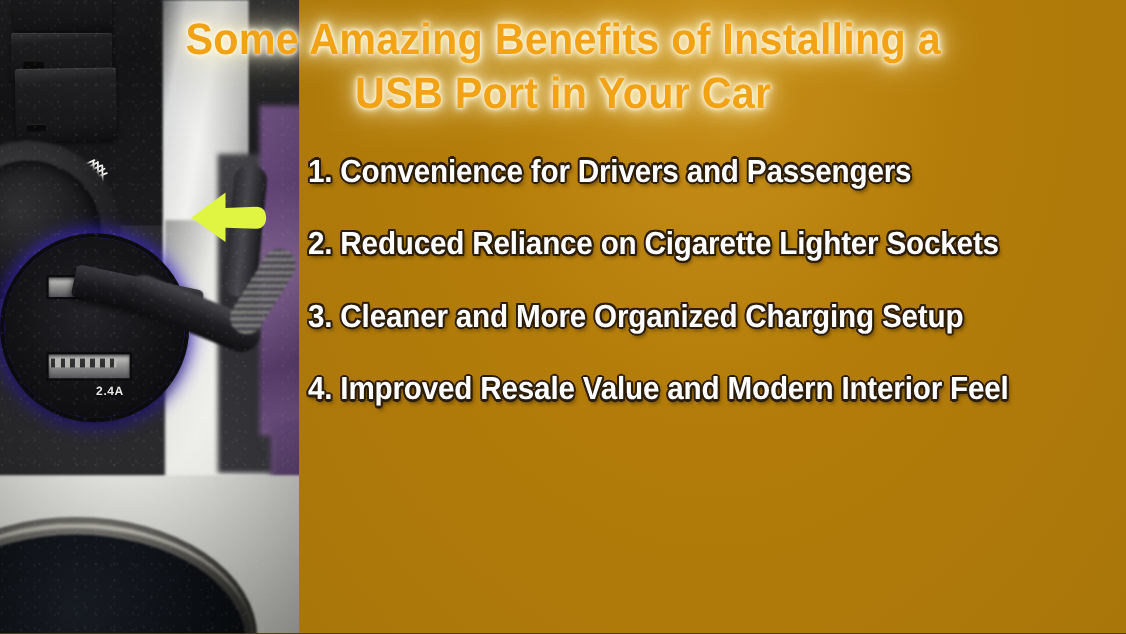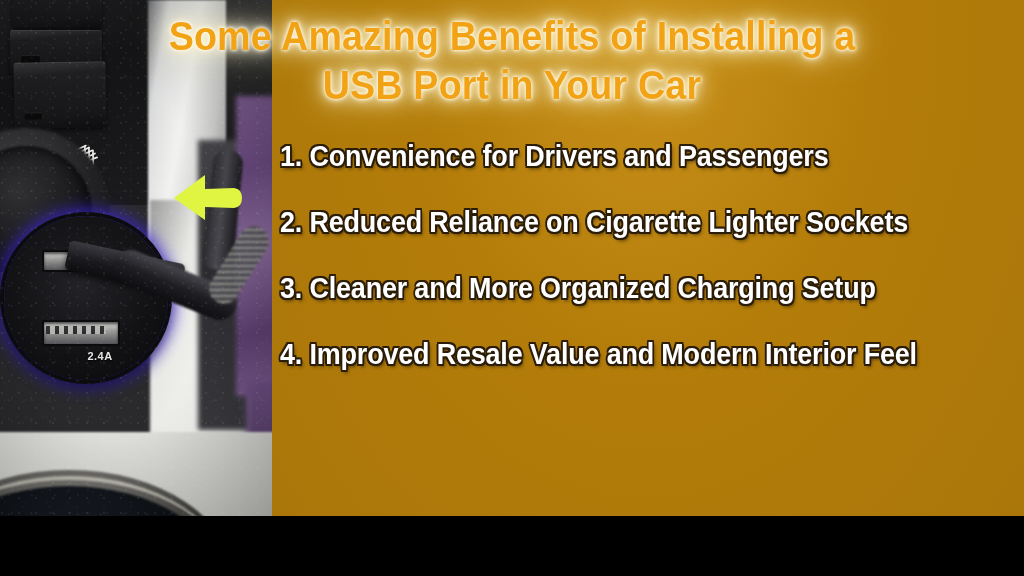--- a/index.html
+++ b/index.html
@@ -3,21 +3,21 @@
 <meta charset="utf-8">
 <title>USB Port Benefits Infographic</title>
 <style>
   * { margin:0; padding:0; box-sizing:border-box; }
   html, body {
     width:1024px; height:576px; overflow:hidden;
     background:#000;
     font-family:"Liberation Sans", sans-serif;
   }
   #stage {
-    position:relative; width:1024px; height:516px;
+    position:relative; width:1024px; height:576px;
     background:#b47d0a; overflow:hidden;
   }
 
   
   #photo {
     position:absolute; left:0; top:0; width:272px; height:576px;
     overflow:hidden; background:#2a2a2c;
   }
   .ph { position:absolute; }
 

